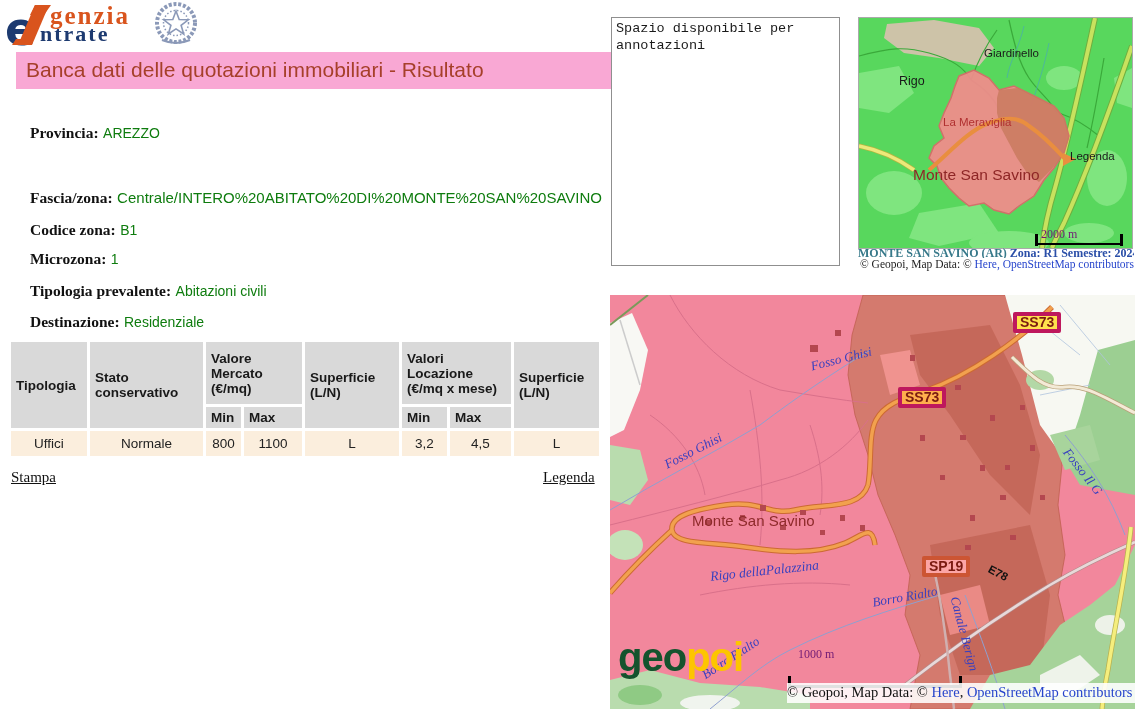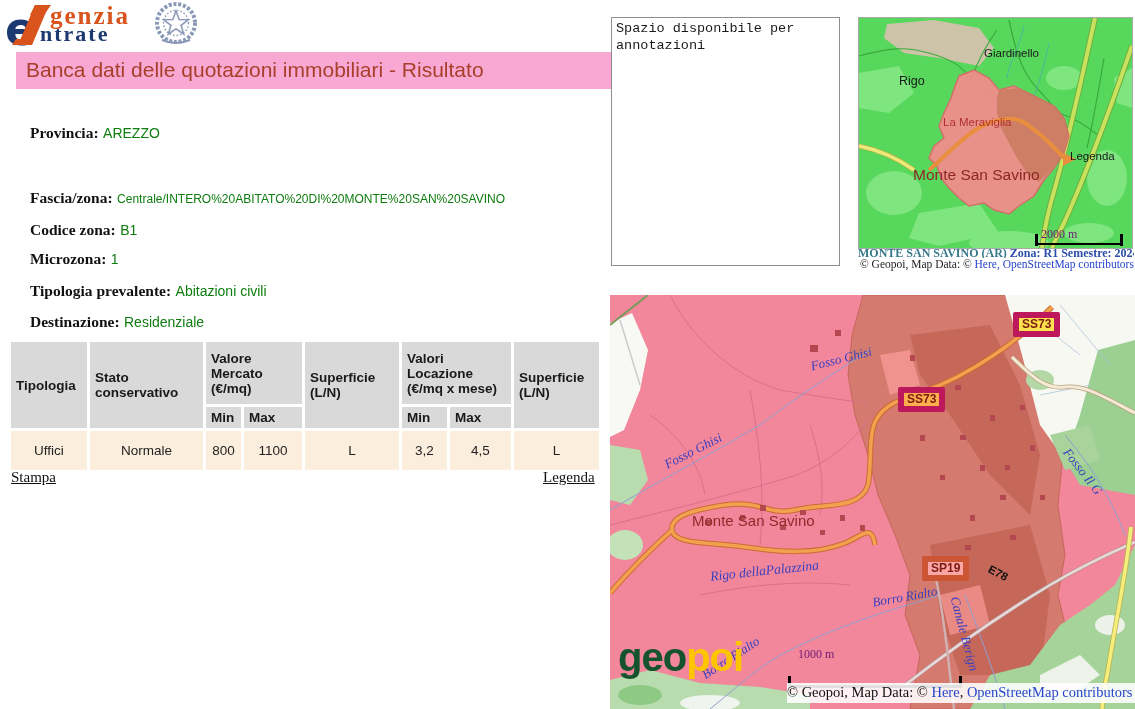--- a/index.html
+++ b/index.html
@@ -12,48 +12,48 @@
       font-weight:bold;font-size:25px;letter-spacing:2px;color:#d9541d;}
   .wm-entrate{position:absolute;left:36px;top:21px;font-family:"Liberation Serif",serif;
       font-weight:bold;font-size:22px;letter-spacing:2px;color:#1d3a70;}
   .emblem{position:absolute;left:148px;top:0;}
   .hdr-bar{position:absolute;left:0;top:52px;width:607px;height:37px;background:#f9a8d4;margin-left:16px;}
   .hdr-bar span{display:block;padding:6px 0 0 10px;font-size:21px;color:#a6402a;}
   .res-title{position:absolute;left:10px;top:101px;font-size:17px;font-weight:bold;color:#13138c;}
   .field{position:absolute;left:4px;white-space:nowrap;margin-left:26px;}
   .field .lb{font-family:"Liberation Serif",serif;font-weight:bold;font-size:15.5px;color:#111;}
   .field .vl{font-size:14px;color:#0e7c0e;}
-  .field.small .vl{font-size:12px;}
+  .field.small .vl{font-size:15px;}
   
   table.quote{position:absolute;left:8px;top:339px;border-collapse:separate;border-spacing:3px;}
   table.quote th{background:#d9d9d9;font-size:13.5px;font-weight:bold;color:#191919;
       text-align:left;vertical-align:middle;padding:3px 5px;}
   table.quote td{background:#fbeedd;font-size:13.5px;color:#222;text-align:center;
-      padding:10px 2px;height:19px;}
+      padding:3px 2px;height:19px;}
   .w1{width:66px}.w2{width:103px}.w3{width:25px}.w4{width:48px}.w5{width:84px}
   .w6{width:35px}.w7{width:51px}.w8{width:75px}
   .hrow1 th{height:56px;}
   .links-row a{font-family:"Liberation Serif",serif;font-size:15px;color:#111;
       text-decoration:underline;cursor:pointer;}
   .lnk-stampa{position:absolute;left:11px;top:468px;}
   .lnk-legenda{position:absolute;left:543px;top:468px;}
   
   .annot{position:absolute;left:611px;top:17px;width:229px;height:249px;box-sizing:border-box;
       border:1px solid #8f8f8f;padding:3px 4px;resize:none;
       font-family:"Liberation Mono",monospace;font-size:13.5px;color:#1a1a1a;line-height:1.25;}
   .map-top{position:absolute;left:858px;top:17px;width:273px;height:230px;
       border:1px solid #aaa;overflow:hidden;background:#58d75d;}
   .map-bottom{position:absolute;left:610px;top:295px;width:525px;height:414px;
       overflow:hidden;background:#f2879c;}
   .mlbl{position:absolute;white-space:nowrap;}
   .mlbl.black{color:#1a1a1a;font-size:11.5px;}
   .mlbl.town{color:#8e2626;font-weight:normal;margin-top:36px;}
   .water{font-family:"Liberation Serif",serif;font-style:italic;color:#3940bf;font-size:13px;}
-  .badge{position:absolute;font-size:12px;font-weight:bold;padding:0 3px;line-height:13px;
-      border-radius:2px;border:6px solid #be185d;color:#7a1a10;}
+  .badge{position:absolute;font-size:14px;font-weight:bold;padding:0 3px;line-height:13px;
+      border-radius:2px;border:4px solid #be185d;color:#7a1a10;}
   .scale-txt{position:absolute;font-family:"Liberation Serif",serif;font-size:12px;color:#701a75;}
   .scale-bar{position:absolute;border-bottom:3px solid #000;}
   .scale-bar i{position:absolute;bottom:-3px;width:3px;height:12px;background:#000;display:block;}
   .scale-bar i.r{right:0;} .scale-bar i.l{left:0;}
   .cap1{position:absolute;left:858px;top:246px;width:276px;height:12px;overflow:hidden;
       font-family:"Liberation Serif",serif;font-weight:bold;font-size:12px;white-space:nowrap;}
   .cap1 .zone{color:#37798a;} .cap1 .info{color:#2b4fa8;}
   .cap2{position:absolute;left:860px;top:258px;width:274px;height:13px;overflow:hidden;
       font-family:"Liberation Serif",serif;font-size:11.5px;color:#222;white-space:nowrap;}
   .blue-link{color:#2745cc;cursor:pointer;}

